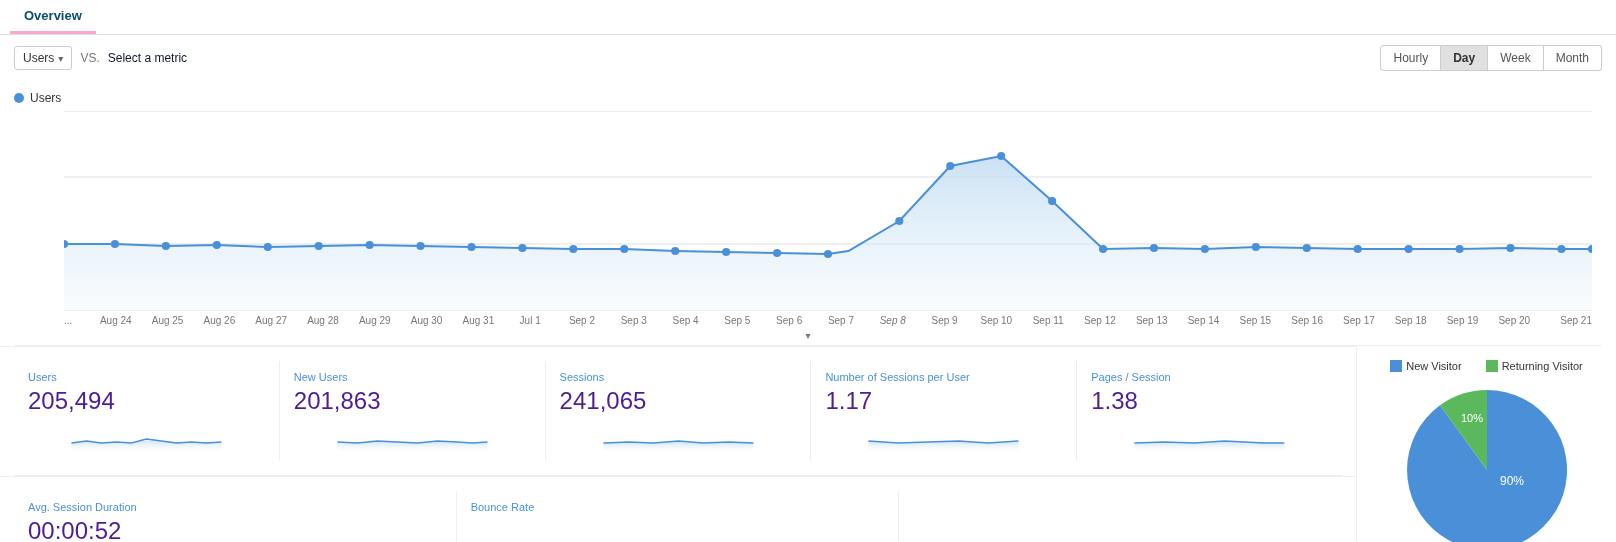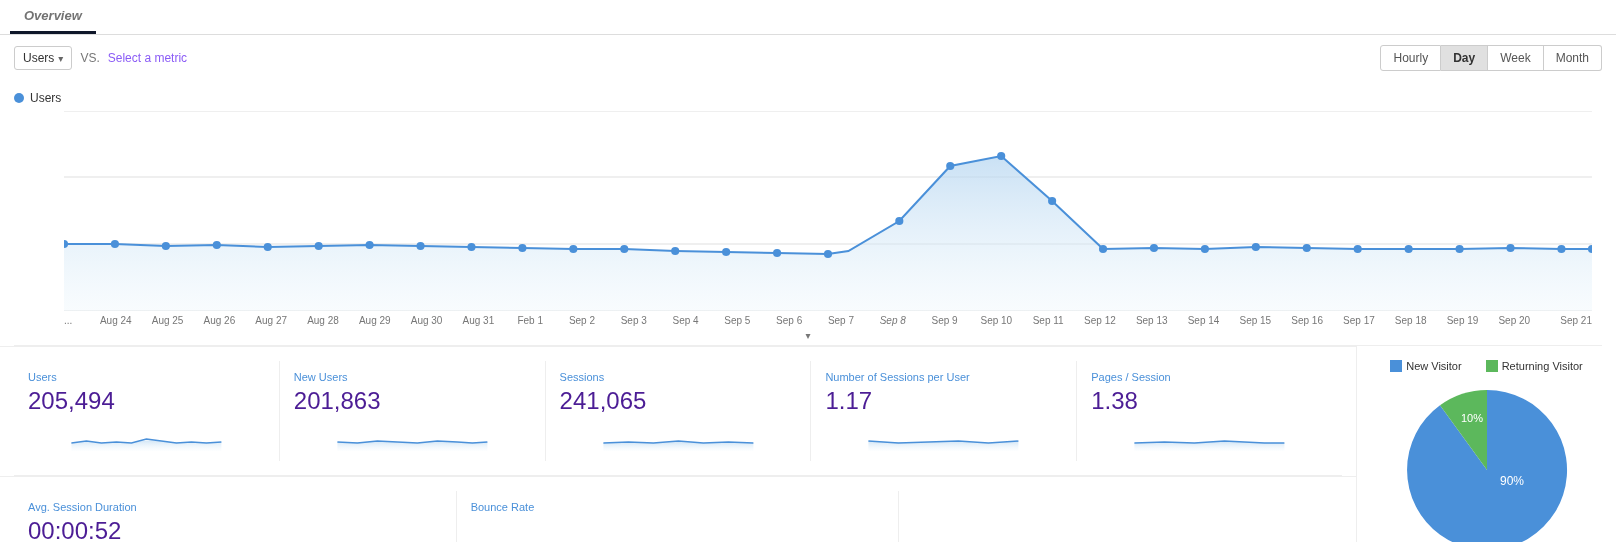--- a/index.html
+++ b/index.html
@@ -1,26 +1,26 @@
 <!DOCTYPE html>
 <html><head>
   <meta charset="utf-8">
   <style>
     * { box-sizing: border-box; margin: 0; padding: 0; }
     body { font-family: Arial, sans-serif; font-size: 12px; color: #333; background: #fff; }
     
     .tab-bar { border-bottom: 1px solid #ddd; padding: 0 10px; }
     .tab { display: inline-block; padding: 8px 14px; font-size: 13px; color: #555; cursor: pointer; border-bottom: 3px solid transparent; }
-    .tab.active { border-bottom: 3px solid #0f172a; color: #737373; font-weight: bold; font-style: italic; }
+    .tab.active { border-bottom: 3px solid #f9a8d4; color: #0c4a6e; font-weight: bold; }
 
     .toolbar { display: flex; align-items: center; padding: 10px 14px; gap: 8px; }
     .metric-dropdown { display: flex; align-items: center; border: 1px solid #ccc; border-radius: 3px; padding: 4px 8px; font-size: 12px; cursor: pointer; gap: 4px; }
     .metric-dropdown .arrow { font-size: 10px; color: #666; }
     .vs-label { color: #777; font-size: 12px; }
-    .select-metric { color: #8b5cf6; font-size: 12px; cursor: pointer; }
+    .select-metric { color: #0f172a; font-size: 12px; cursor: pointer; }
     .time-buttons { margin-left: auto; display: flex; gap: 0; }
     .time-btn { border: 1px solid #ccc; padding: 5px 12px; font-size: 12px; cursor: pointer; background: #fff; color: #555; }
     .time-btn:first-child { border-radius: 3px 0 0 3px; }
     .time-btn:last-child { border-radius: 0 3px 3px 0; }
     .time-btn.active { background: #e0e0e0; font-weight: bold; color: #333; }
     .time-btn + .time-btn { border-left: none; }
 
     .chart-area { padding: 10px 14px 0 14px; position: relative; }
     .chart-legend { display: flex; align-items: center; gap: 6px; margin-bottom: 6px; }
     .legend-dot { width: 10px; height: 10px; border-radius: 50%; background: #4a90d9; display: inline-block; }
@@ -137,21 +137,21 @@
   <div class="x-axis" style="display:flex;margin-left:50px;margin-right:10px;font-size:10px;color:#777;overflow:hidden;">
     <span style="flex:0.5;text-align:left;">...</span>
     <span style="flex:1;text-align:center;">Aug 24</span>
     <span style="flex:1;text-align:center;">Aug 25</span>
     <span style="flex:1;text-align:center;">Aug 26</span>
     <span style="flex:1;text-align:center;">Aug 27</span>
     <span style="flex:1;text-align:center;">Aug 28</span>
     <span style="flex:1;text-align:center;">Aug 29</span>
     <span style="flex:1;text-align:center;">Aug 30</span>
     <span style="flex:1;text-align:center;">Aug 31</span>
-    <span style="flex:1;text-align:center;">Feb 1</span>
+    <span style="flex:1;text-align:center;">Jul 1</span>
     <span style="flex:1;text-align:center;">Sep 2</span>
     <span style="flex:1;text-align:center;">Sep 3</span>
     <span style="flex:1;text-align:center;">Sep 4</span>
     <span style="flex:1;text-align:center;">Sep 5</span>
     <span style="flex:1;text-align:center;">Sep 6</span>
     <span style="flex:1;text-align:center;">Sep 7</span>
     <span style="flex:1;text-align:center;font-style:italic;">Sep 8</span>
     <span style="flex:1;text-align:center;">Sep 9</span>
     <span style="flex:1;text-align:center;">Sep 10</span>
     <span style="flex:1;text-align:center;">Sep 11</span>

